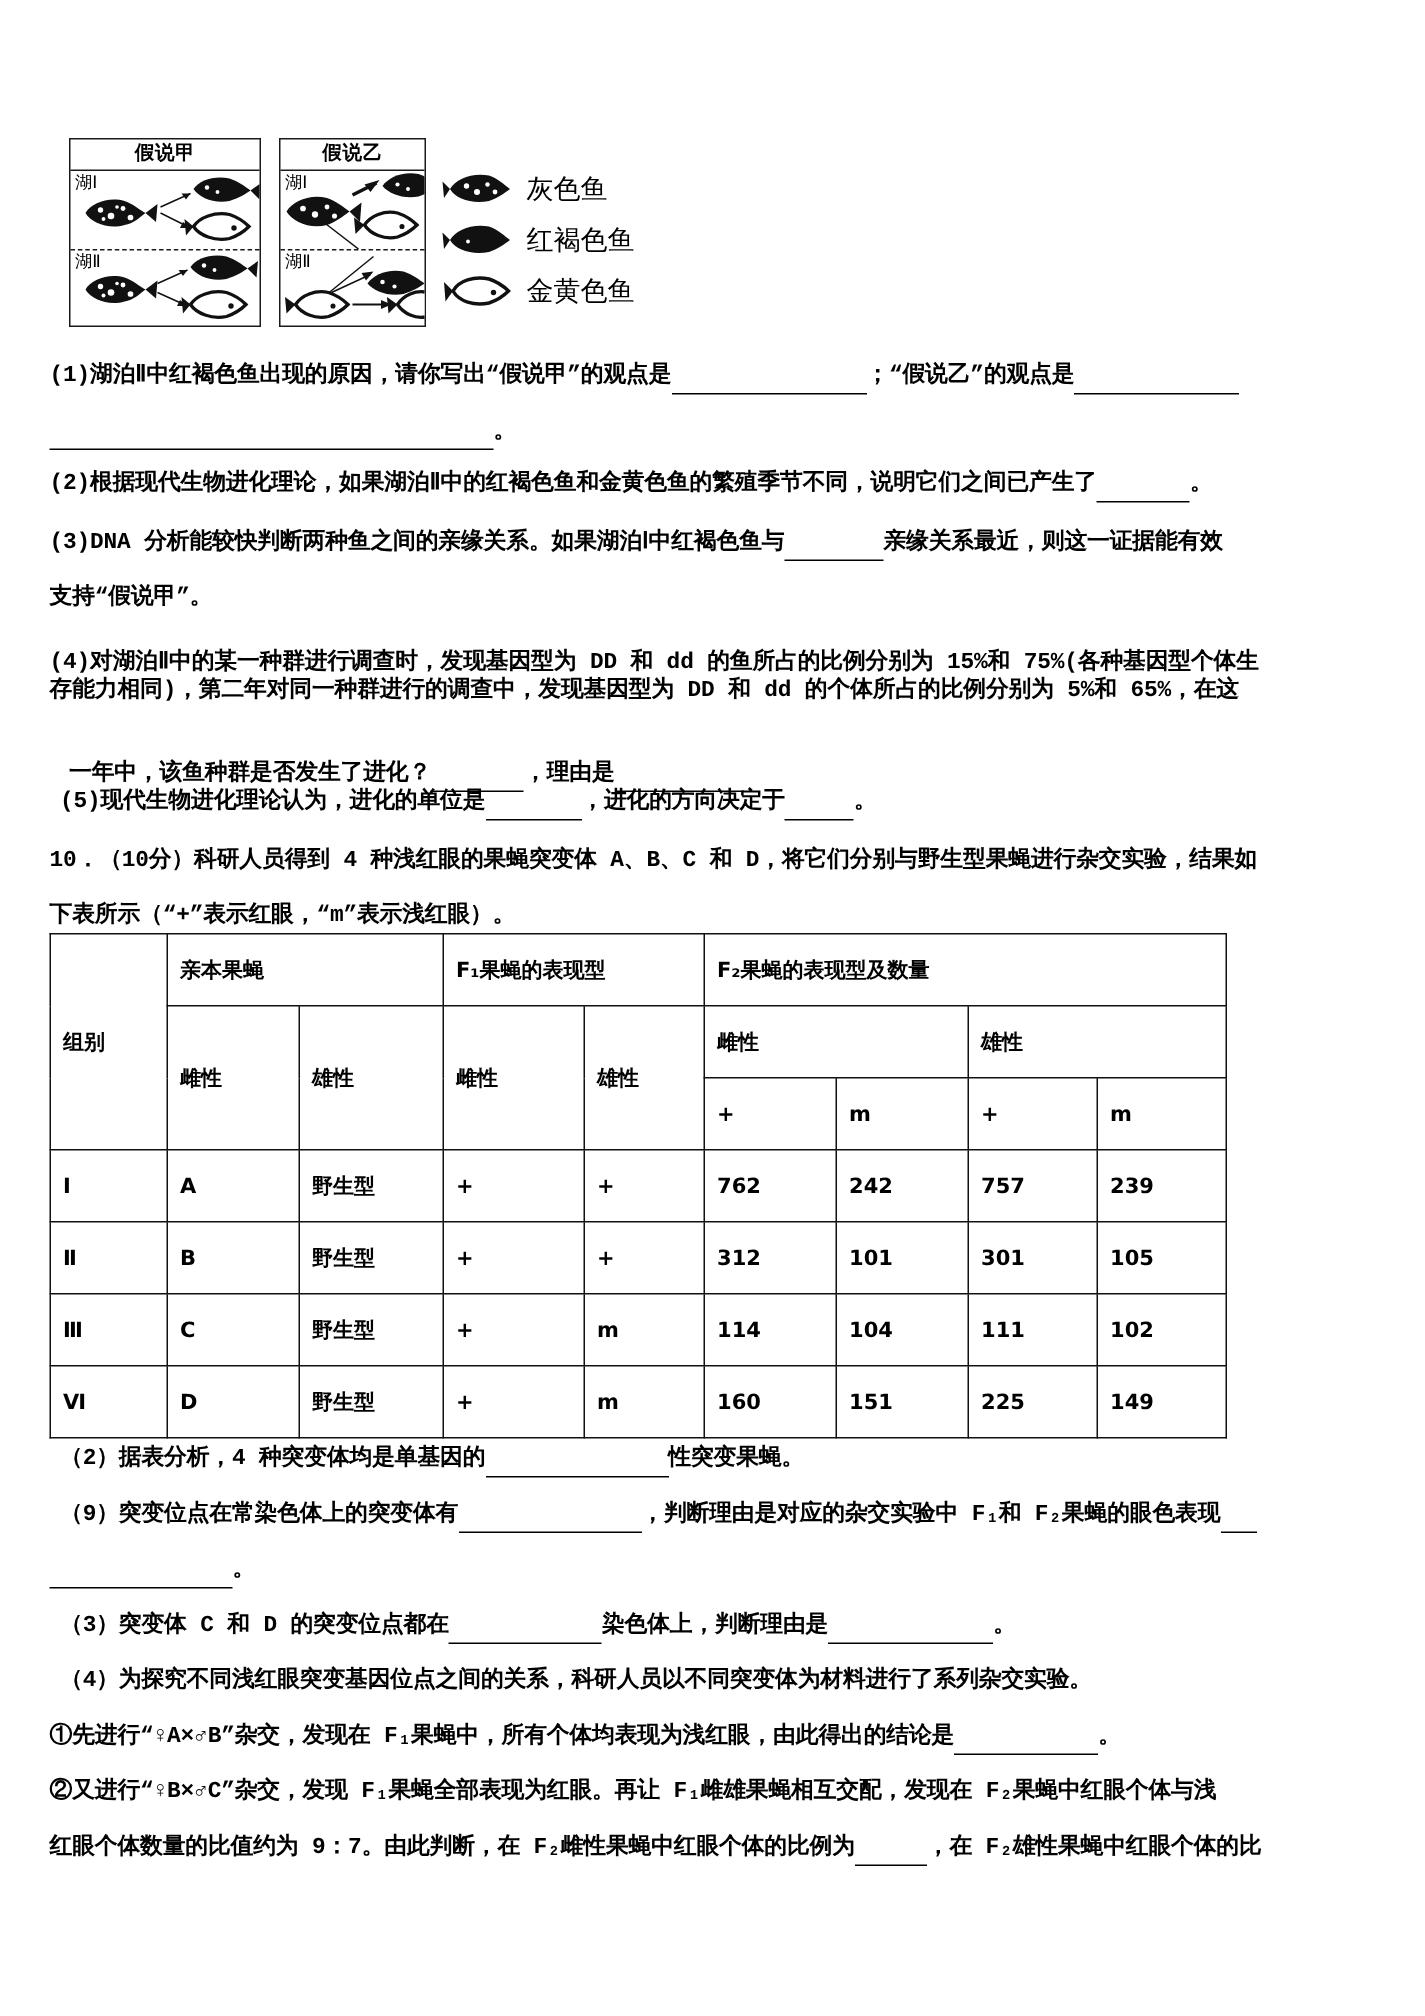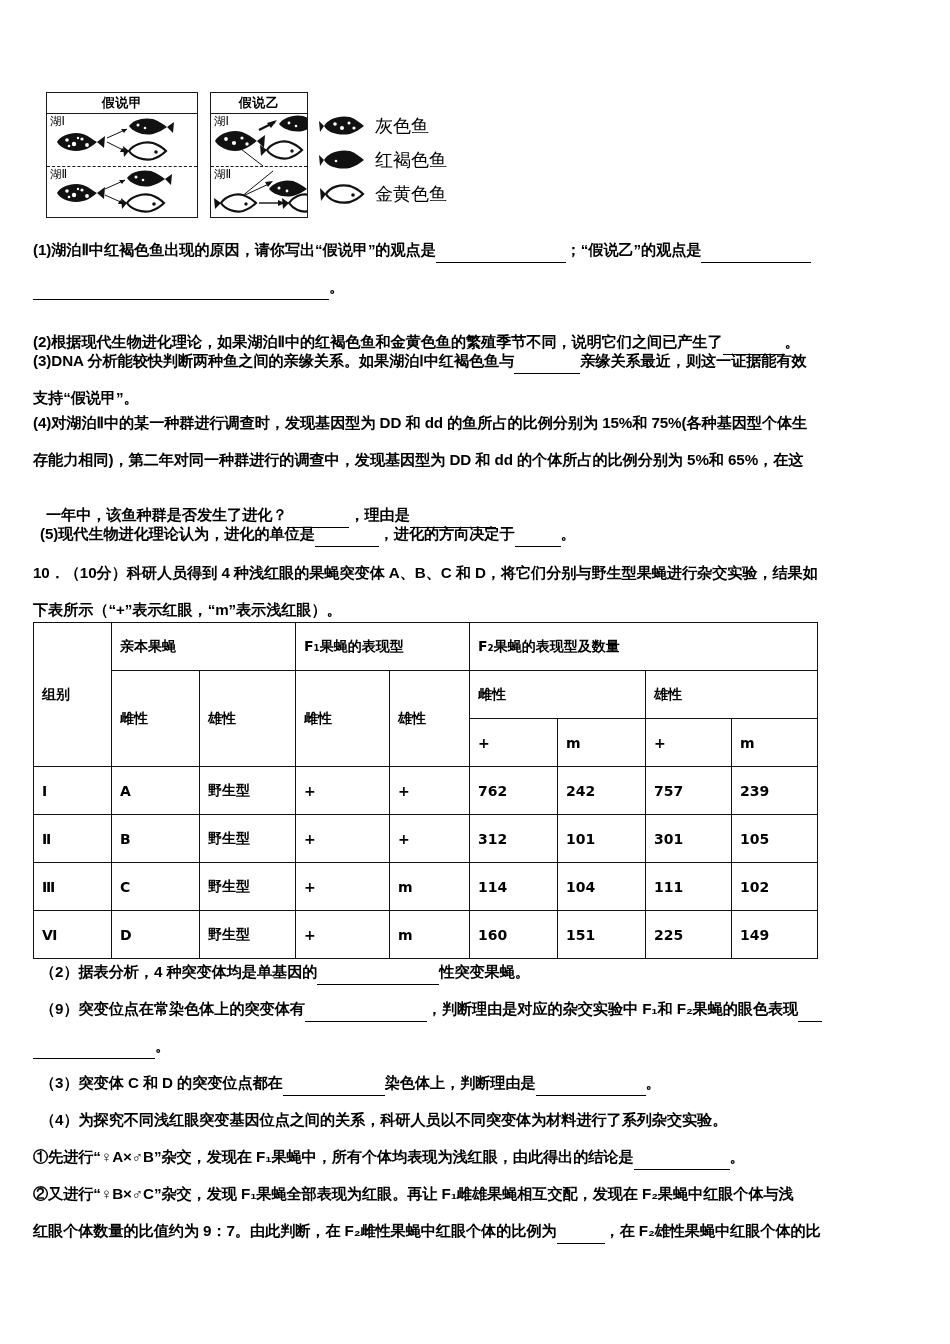--- a/index.html
+++ b/index.html
@@ -24,21 +24,21 @@
     position: absolute;
     left: 46px;
     top: 92px;
     width: 430px;
     height: 126px;
     display: flex;
     align-items: flex-start;
   }
   .hyp-box {
     border: 1.6px solid #1a1a1a;
-    width: 152px;
+    width: 128px;
     height: 126px;
     position: relative;
     background: #fff;
   }
   .hyp-box.second { margin-left: 12px; width: 98px; }
   .hyp-title {
     height: 21px;
     border-bottom: 1.4px solid #1a1a1a;
     text-align: center;
     font-size: 13px;
@@ -84,21 +84,21 @@
     font-family: "DejaVu Sans", sans-serif;
     margin-left: 5px;
     white-space: nowrap;
   }
   svg.fishsvg { display: block; overflow: visible; }
 
   
   .txt {
     position: absolute;
     font-size: 15.2px;
-    font-family: Liberation Sans, sans-serif;
+    font-family: Liberation Mono, monospace;
     font-weight: bold;
     line-height: 20px;
     white-space: nowrap;
     letter-spacing: -0.1px;
   }
   .txt.reg { font-weight: normal; }
   .ul { display: inline-block; border-bottom: 1.2px solid #000; vertical-align: -2px; }
 
   
   .tbl-wrap {
@@ -292,30 +292,30 @@
     </div>
   </div>
 
   <div class="txt" style="left:33px; top:240px;">
     <span>(1)湖泊Ⅱ中红褐色鱼出现的原因，请你写出“假说甲”的观点是</span><span class="ul" style="width:130px">&nbsp;</span><span>；“假说乙”的观点是</span><span class="ul" style="width:110px">&nbsp;</span>
   </div>
   <div class="txt" style="left:33px; top:277px;">
     <span class="ul" style="width:296px">&nbsp;</span><span>。</span>
   </div>
 
-  <div class="txt" style="left:33px; top:332px;text-align:right;">
+  <div class="txt" style="left:33px; top:312px;text-align:right;">
     <span>(2)根据现代生物进化理论，如果湖泊Ⅱ中的红褐色鱼和金黄色鱼的繁殖季节不同，说明它们之间已产生了</span><span class="ul" style="width:62px">&nbsp;</span><span>。</span>
   </div>
 
   <div class="txt" style="left:33px; top:351px;text-align:right;">
     <span>(3)DNA 分析能较快判断两种鱼之间的亲缘关系。如果湖泊Ⅰ中红褐色鱼与</span><span class="ul" style="width:66px">&nbsp;</span><span>亲缘关系最近，则这一证据能有效</span>
   </div>
   <div class="txt" style="left:33px; top:388px;">支持“假说甲”。</div>
 
-  <div class="txt" style="left:33px; top:413px;">(4)对湖泊Ⅱ中的某一种群进行调查时，发现基因型为 DD 和 dd 的鱼所占的比例分别为 15%和 75%(各种基因型个体生</div>
+  <div class="txt" style="left:33px; top:431px;">(4)对湖泊Ⅱ中的某一种群进行调查时，发现基因型为 DD 和 dd 的鱼所占的比例分别为 15%和 75%(各种基因型个体生</div>
   <div class="txt" style="left:33px; top:450px;">存能力相同)，第二年对同一种群进行的调查中，发现基因型为 DD 和 dd 的个体所占的比例分别为 5%和 65%，在这</div>
   <div class="txt" style="left:33px; top:505px;margin-left:13px;">
     <span>一年中，该鱼种群是否发生了进化？</span><span class="ul" style="width:62px">&nbsp;</span><span>，理由是</span><span class="ul" style="width:86px">&nbsp;</span>
   </div>
 
   <div class="txt" style="left:40px; top:524px;">
     <span>(5)现代生物进化理论认为，进化的单位是</span><span class="ul" style="width:64px">&nbsp;</span><span>，进化的方向决定于</span><span class="ul" style="width:46px">&nbsp;</span><span>。</span>
   </div>
 
   <div class="txt reg" style="left:33px; top:563px; font-weight:bold;">10．（10分）科研人员得到 4 种浅红眼的果蝇突变体 A、B、C 和 D，将它们分别与野生型果蝇进行杂交实验，结果如</div>

